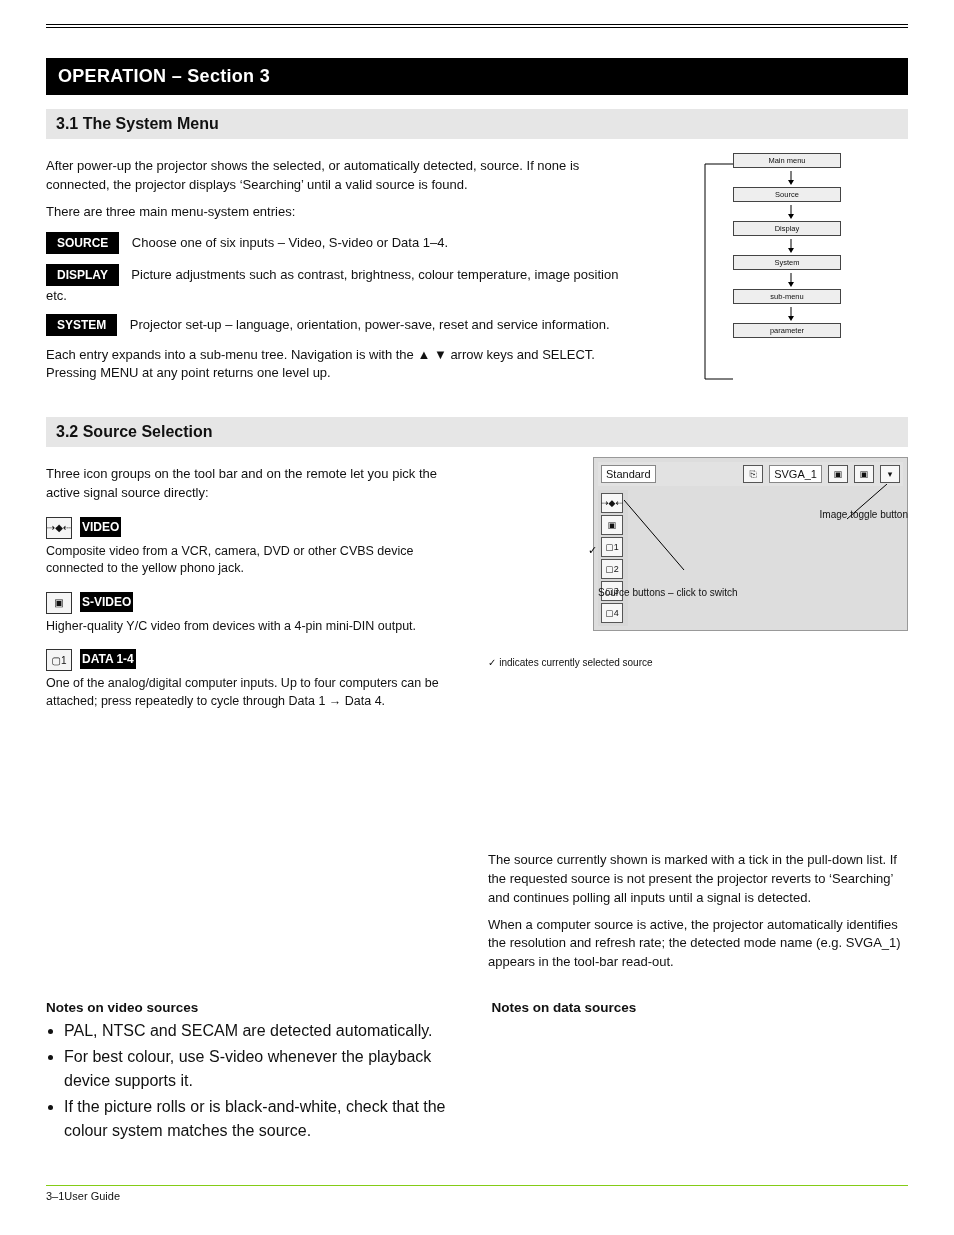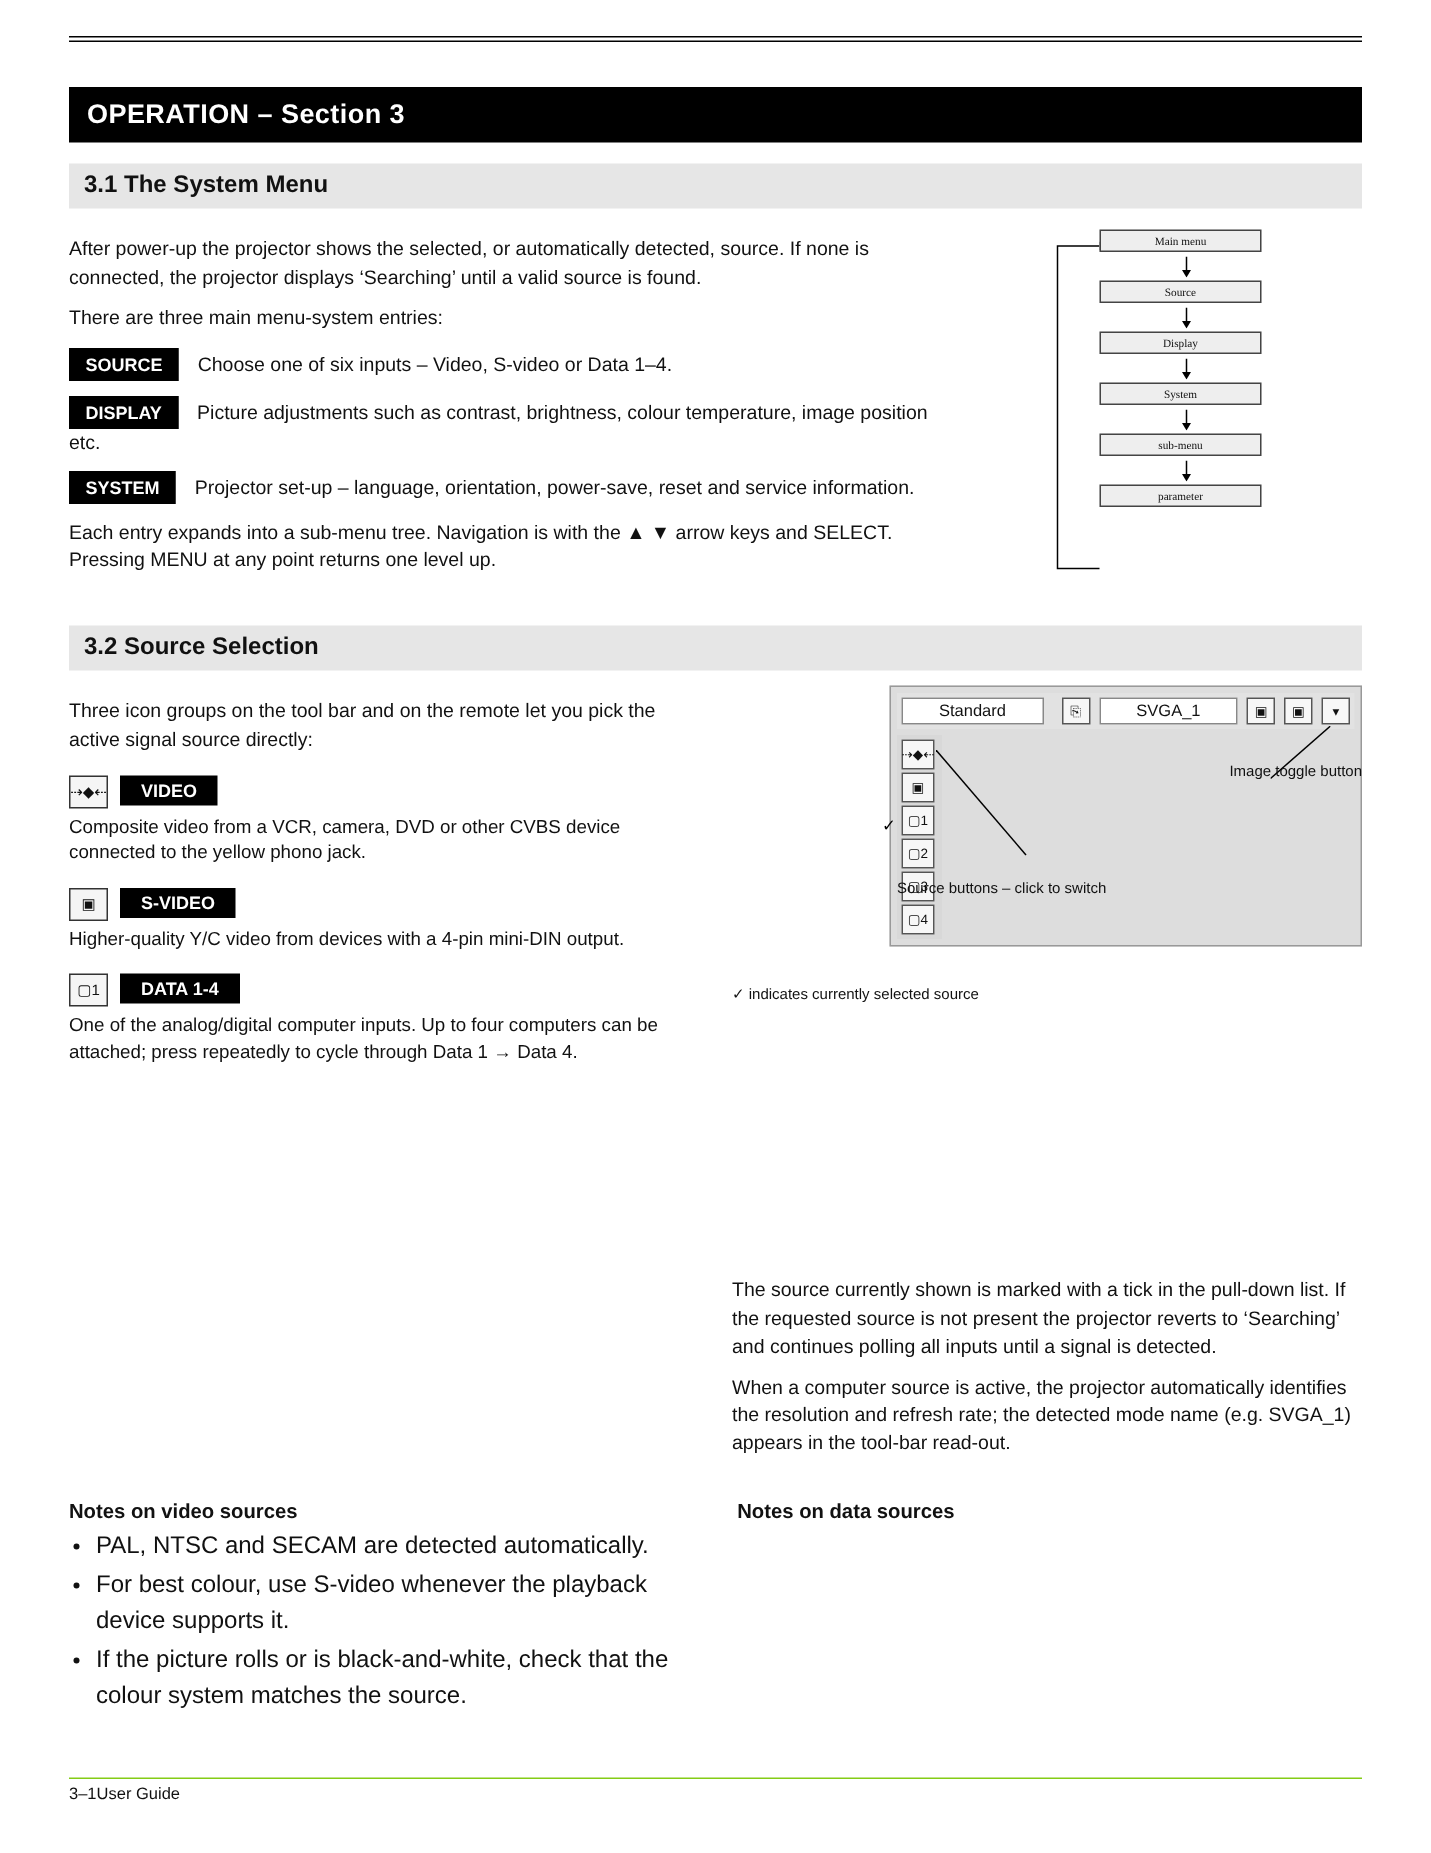--- a/index.html
+++ b/index.html
@@ -4,40 +4,40 @@
 <style>
   * { box-sizing: border-box; margin: 0; padding: 0; }
   html, body { width: 954px; margin: 0 auto; font-family: Arial, Helvetica, sans-serif; color:#111; background:#fff; }
   body { padding: 24px 46px 30px 46px; position:relative; }
   .toprule { border-top: 4px double #000; margin-bottom: 30px; }
   .section-bar { background:#000; color:#fff; font-weight:bold; padding: 8px 12px; font-size: 18px; letter-spacing:.3px; }
   .subsection-bar { background:#e6e6e6; color:#111; font-weight:bold; padding: 6px 10px; font-size: 16px; margin-top: 14px; }
   .intro { margin-top: 10px; }
   .intro-row { display:flex; gap: 20px; }
   .intro-left { flex: 1 1 auto; }
-  .intro-right { width: 260px; flex: 0 0 auto; font-family: Liberation Serif, serif; }
+  .intro-right { width: 260px; flex: 0 0 auto; }
   .flow { position:relative; margin-top: 4px; height: 250px; }
   .flow-node { position:absolute; border:1px solid #444; background:#eee; font-size: 7.5px; text-align:center; width: 108px; padding: 2px 3px; left: 85px; }
   .flow-arrow { position:absolute; left: 138px; width:10px; height:14px; display:flex; align-items:center; justify-content:center; }
   .flow-arrow svg { width: 10px; height: 14px; }
   .para { font-size: 13px; line-height: 1.45; margin: 8px 0; }
   .menu-step { margin: 10px 0; }
   .menu-step .tag { display:inline-block; background:#000; color:#fff; font-weight:bold; font-size: 12px; padding: 3px 10px; border:1px solid #000; }
   .menu-step .desc { display:inline; font-size: 13px; margin-left: 8px; text-align: right; }
   .note-label { font-weight:bold; }
   .two-col { display:flex; gap: 22px; margin-top: 10px; }
   .col-left { flex: 1 1 50%; }
   .col-right { flex: 1 1 50%; position:relative; }
   .icon-row { display:flex; align-items:flex-start; gap: 8px; margin: 14px 0 4px 0; }
   .icon-box { width: 26px; height: 22px; border:1px solid #333; display:flex; align-items:center; justify-content:center; font-size:10px; background:#f5f5f5; flex:0 0 auto; }
-  .icon-label-chip { background:#000; color:#fff; font-weight:bold; font-size:12px; padding:3px 14px; flex:0 0 auto; }
+  .icon-label-chip { background:#000; color:#fff; font-weight:bold; font-size:12px; padding:3px 2px; flex:0 0 auto; }
   .icon-desc { font-size:12.5px; line-height:1.4; }
   .toolbar-shot { border:1px solid #999; background:#ddd; padding: 4px; position:relative; width: 315px; margin-left:auto; }
   .toolbar-row { display:flex; align-items:center; gap: 6px; background:#e2e2e2; padding: 3px; }
-  .pill { background:#fff; border:1px solid #888; padding: 2px 24px; font-size:11px; font-family: Arial; }
+  .pill { background:#fff; border:1px solid #888; padding: 2px 4px; font-size:11px; font-family: Arial; }
   .pill.readonly { background:#fff; }
   .toolbar-btn { width:20px; height:18px; border:1px solid #555; background:#f7f7f7; display:flex; align-items:center;justify-content:center; font-size:9px; }
   .side-icons { display:flex; flex-direction:column; gap:2px; background:#d8d8d8; padding:3px; width:30px; margin-top:4px; }
   .side-icons .toolbar-btn { width:22px; height:20px; font-size:9px; }
   .callout-text { font-size:10px; position:absolute; }
   .source-row { display:flex; gap: 29px; margin-top: 10px; }
   .source-col { flex:1 1 50%; }
   .small-head { font-size:13.5px; font-weight:bold; margin: 10px 0 4px 0; }
   ul.srclist { list-style: disc; padding-left: 18px; font-size:16px; line-height:1.5; }
   ul.srclist li { margin-bottom: 2px; }

